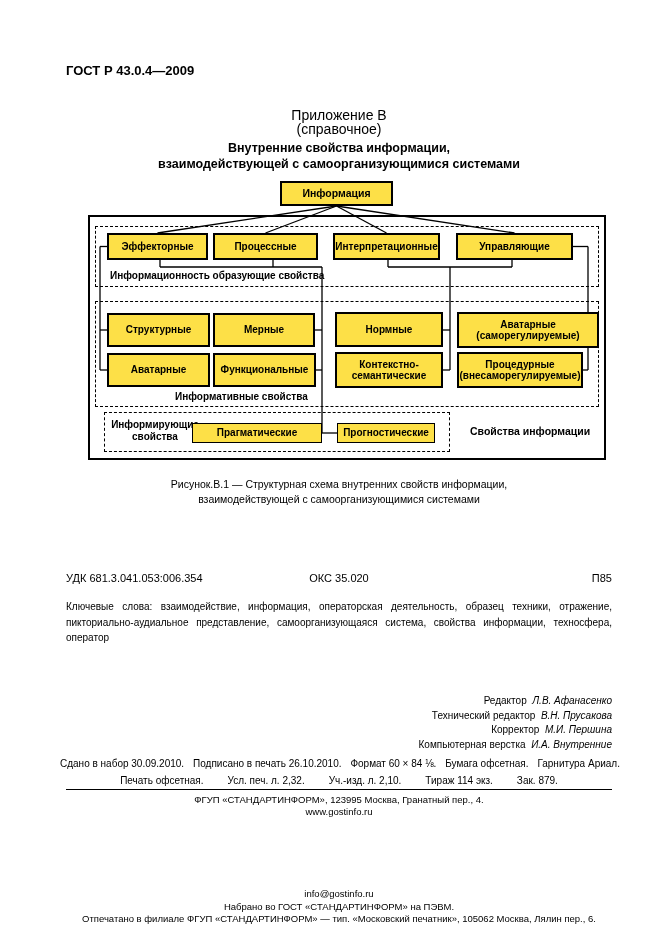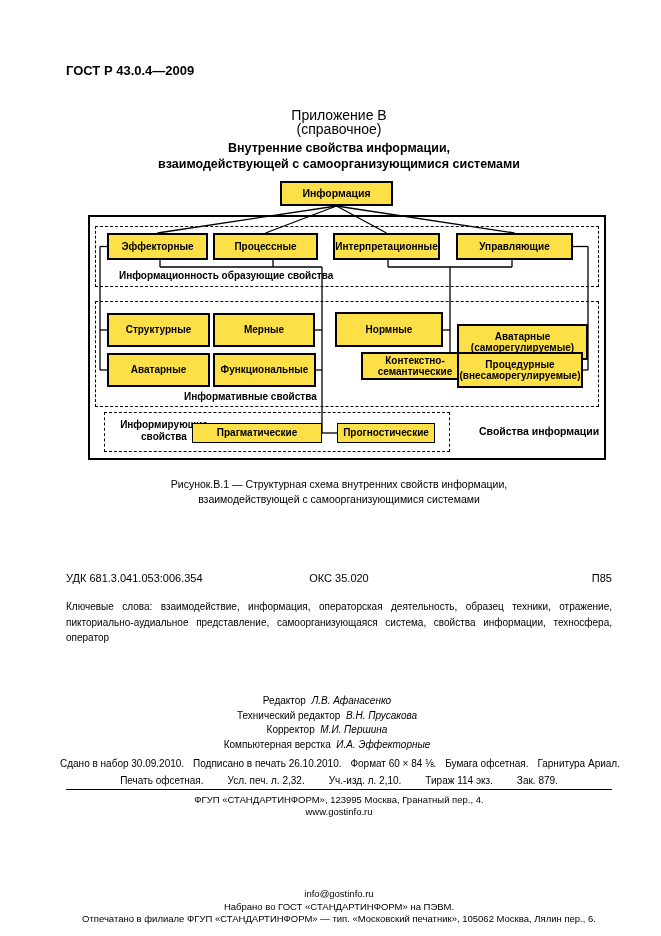--- a/index.html
+++ b/index.html
@@ -30,41 +30,41 @@
   .root-box{left:195px;top:3px;width:113px;height:25px;font-size:10.5px;}
   .b-eff{left:22px;top:55px;width:101px;height:27px;}
   .b-proc{left:128px;top:55px;width:105px;height:27px;}
   .b-int{left:248px;top:55px;width:107px;height:27px;}
   .b-upr{left:371px;top:55px;width:117px;height:27px;}
   .b-str{left:22px;top:135px;width:103px;height:34px;}
   .b-mer{left:128px;top:135px;width:102px;height:34px;}
   .b-kon{left:22px;top:175px;width:103px;height:34px;}
   .b-fun{left:128px;top:175px;width:103px;height:34px;}
   .b-nor{left:250px;top:134px;width:108px;height:35px;}
-  .b-ava{left:372px;top:146px;width:131px;height:36px;}
-  .b-ks {left:250px;top:174px;width:108px;height:28px;margin-left:26px;}
+  .b-ava{left:372px;top:134px;width:142px;height:36px;}
+  .b-ks {left:250px;top:174px;width:108px;height:36px;}
   .b-prc{left:372px;top:174px;width:126px;height:36px;}
   .b-prag{left:107px;top:245px;width:130px;height:20px;border-width:1.5px;}
   .b-prog{left:252px;top:245px;width:98px;height:20px;border-width:1.5px;}
-  .dlabel{position:absolute;font-size:10px;font-weight:bold;z-index:1;margin-left:9px;}
+  .dlabel{position:absolute;font-size:10px;font-weight:bold;z-index:1;}
   .l-g1{left:25px;top:92px;}
   .l-g2{left:90px;top:213px;}
   .l-g3{left:26px;top:241px;width:88px;text-align:center;line-height:12px;}
   .l-right{left:385px;top:247px;font-size:10.5px;}
 
   .caption{top:477px;font-size:10.5px;line-height:15px;}
 
   .codes{top:572px;left:66px;width:546px;display:flex;font-size:11px;}
   .codes .c1{flex:1;text-align:left;}
   .codes .c2{flex:1;text-align:center;}
   .codes .c3{flex:1;text-align:right;}
 
   .keywords{top:599px;left:66px;width:546px;font-size:10px;line-height:15.5px;text-align:justify;}
 
-  .editors{top:694px;left:54px;width:546px;text-align:center;font-size:10px;line-height:14.5px;}
+  .editors{top:694px;left:66px;width:546px;text-align:right;font-size:10px;line-height:14.5px;}
   .editors i{font-style:italic;}
 
   .imprint1{top:758px;left:60px;width:560px;display:flex;justify-content:space-between;font-size:10px;}
   .imprint2{top:775px;left:66px;width:546px;display:flex;justify-content:center;gap:24px;font-size:10px;}
   .rule{top:789px;left:66px;width:546px;height:1px;background:#000;}
   .publisher{top:794px;left:33px;width:612px;text-align:center;font-size:9.5px;line-height:12.2px;}
   .pub-contacts{display:flex;justify-content:center;gap:70px;flex-direction:column;}
 </style>
 </head>
 <body>
@@ -171,21 +171,21 @@
     <div>
       <span>Технический редактор</span>&nbsp;
       <i>В.Н. Прусакова</i>
     </div>
     <div>
       <span>Корректор</span>&nbsp;
       <i>М.И. Першина</i>
     </div>
     <div>
       <span>Компьютерная верстка</span>&nbsp;
-      <i>И.А. Эффекторные</i>
+      <i>И.А. Внутренние</i>
     </div>
   </div>
 
   <div class="abs imprint1">
     <span>Сдано в набор 30.09.2010.</span>
     <span>Подписано в печать 26.10.2010.</span>
     <span>Формат 60 × 84 ⅛.</span>
     <span>Бумага офсетная.</span>
     <span>Гарнитура Ариал.</span>
   </div>

